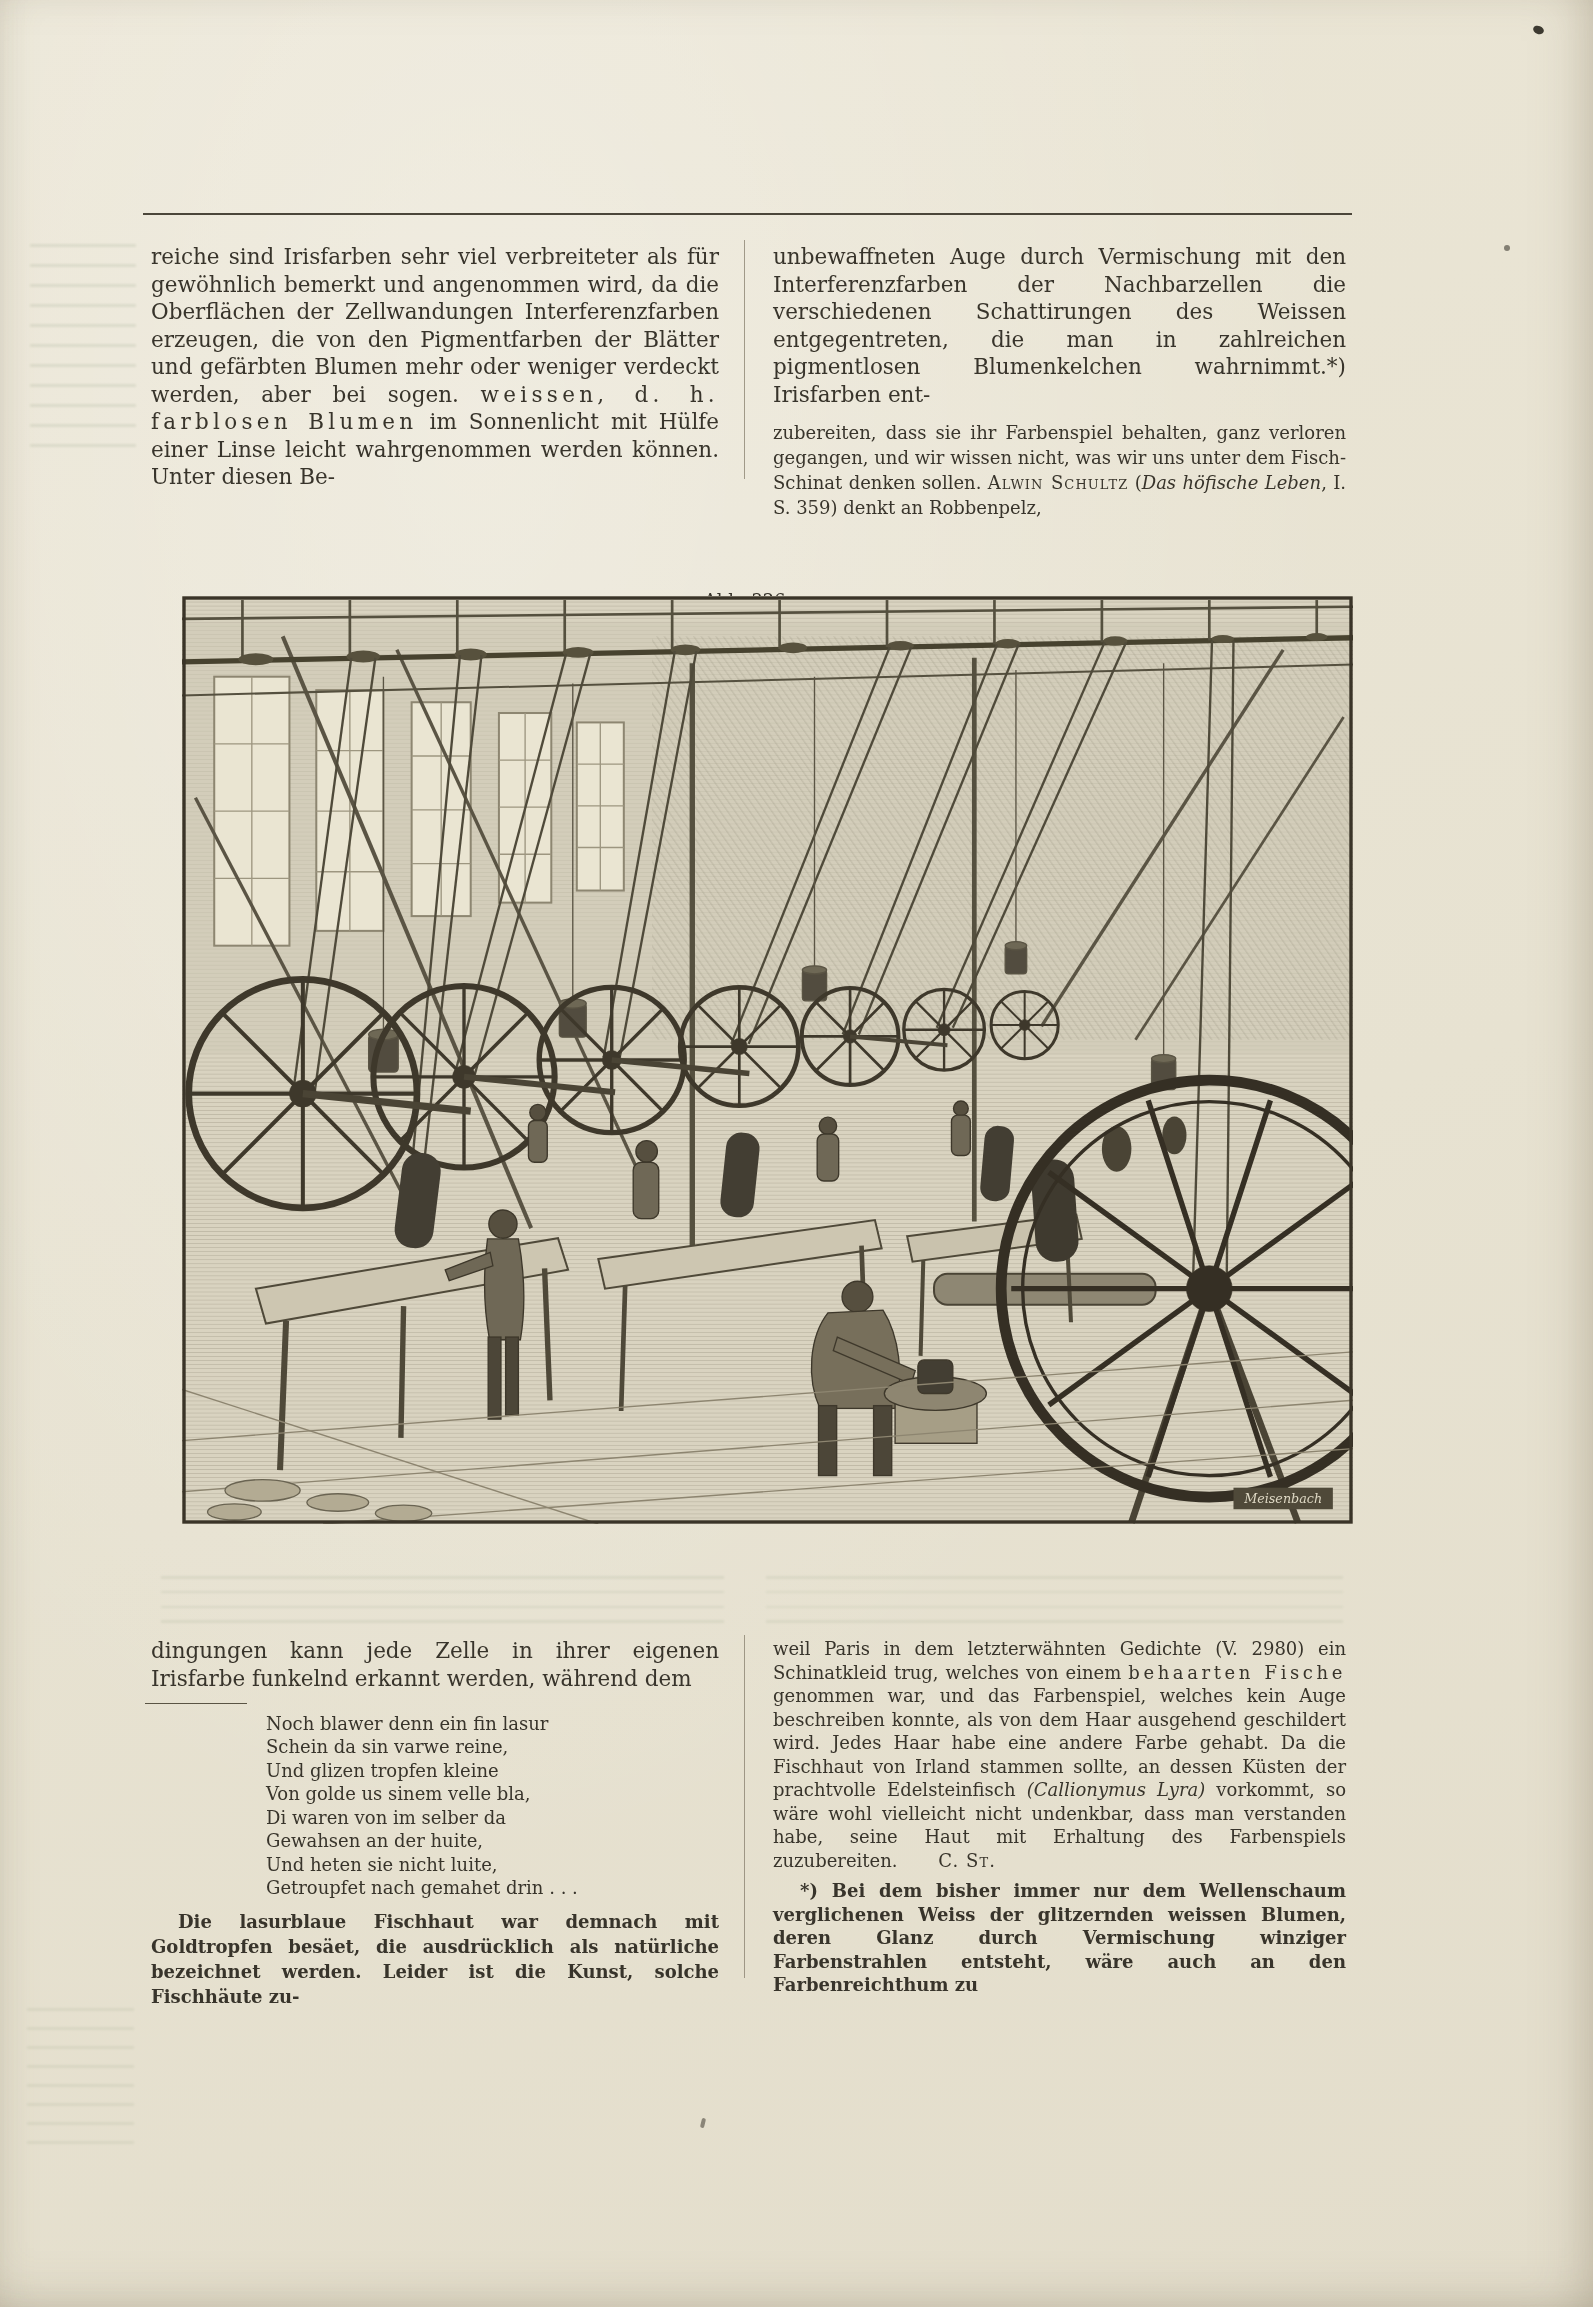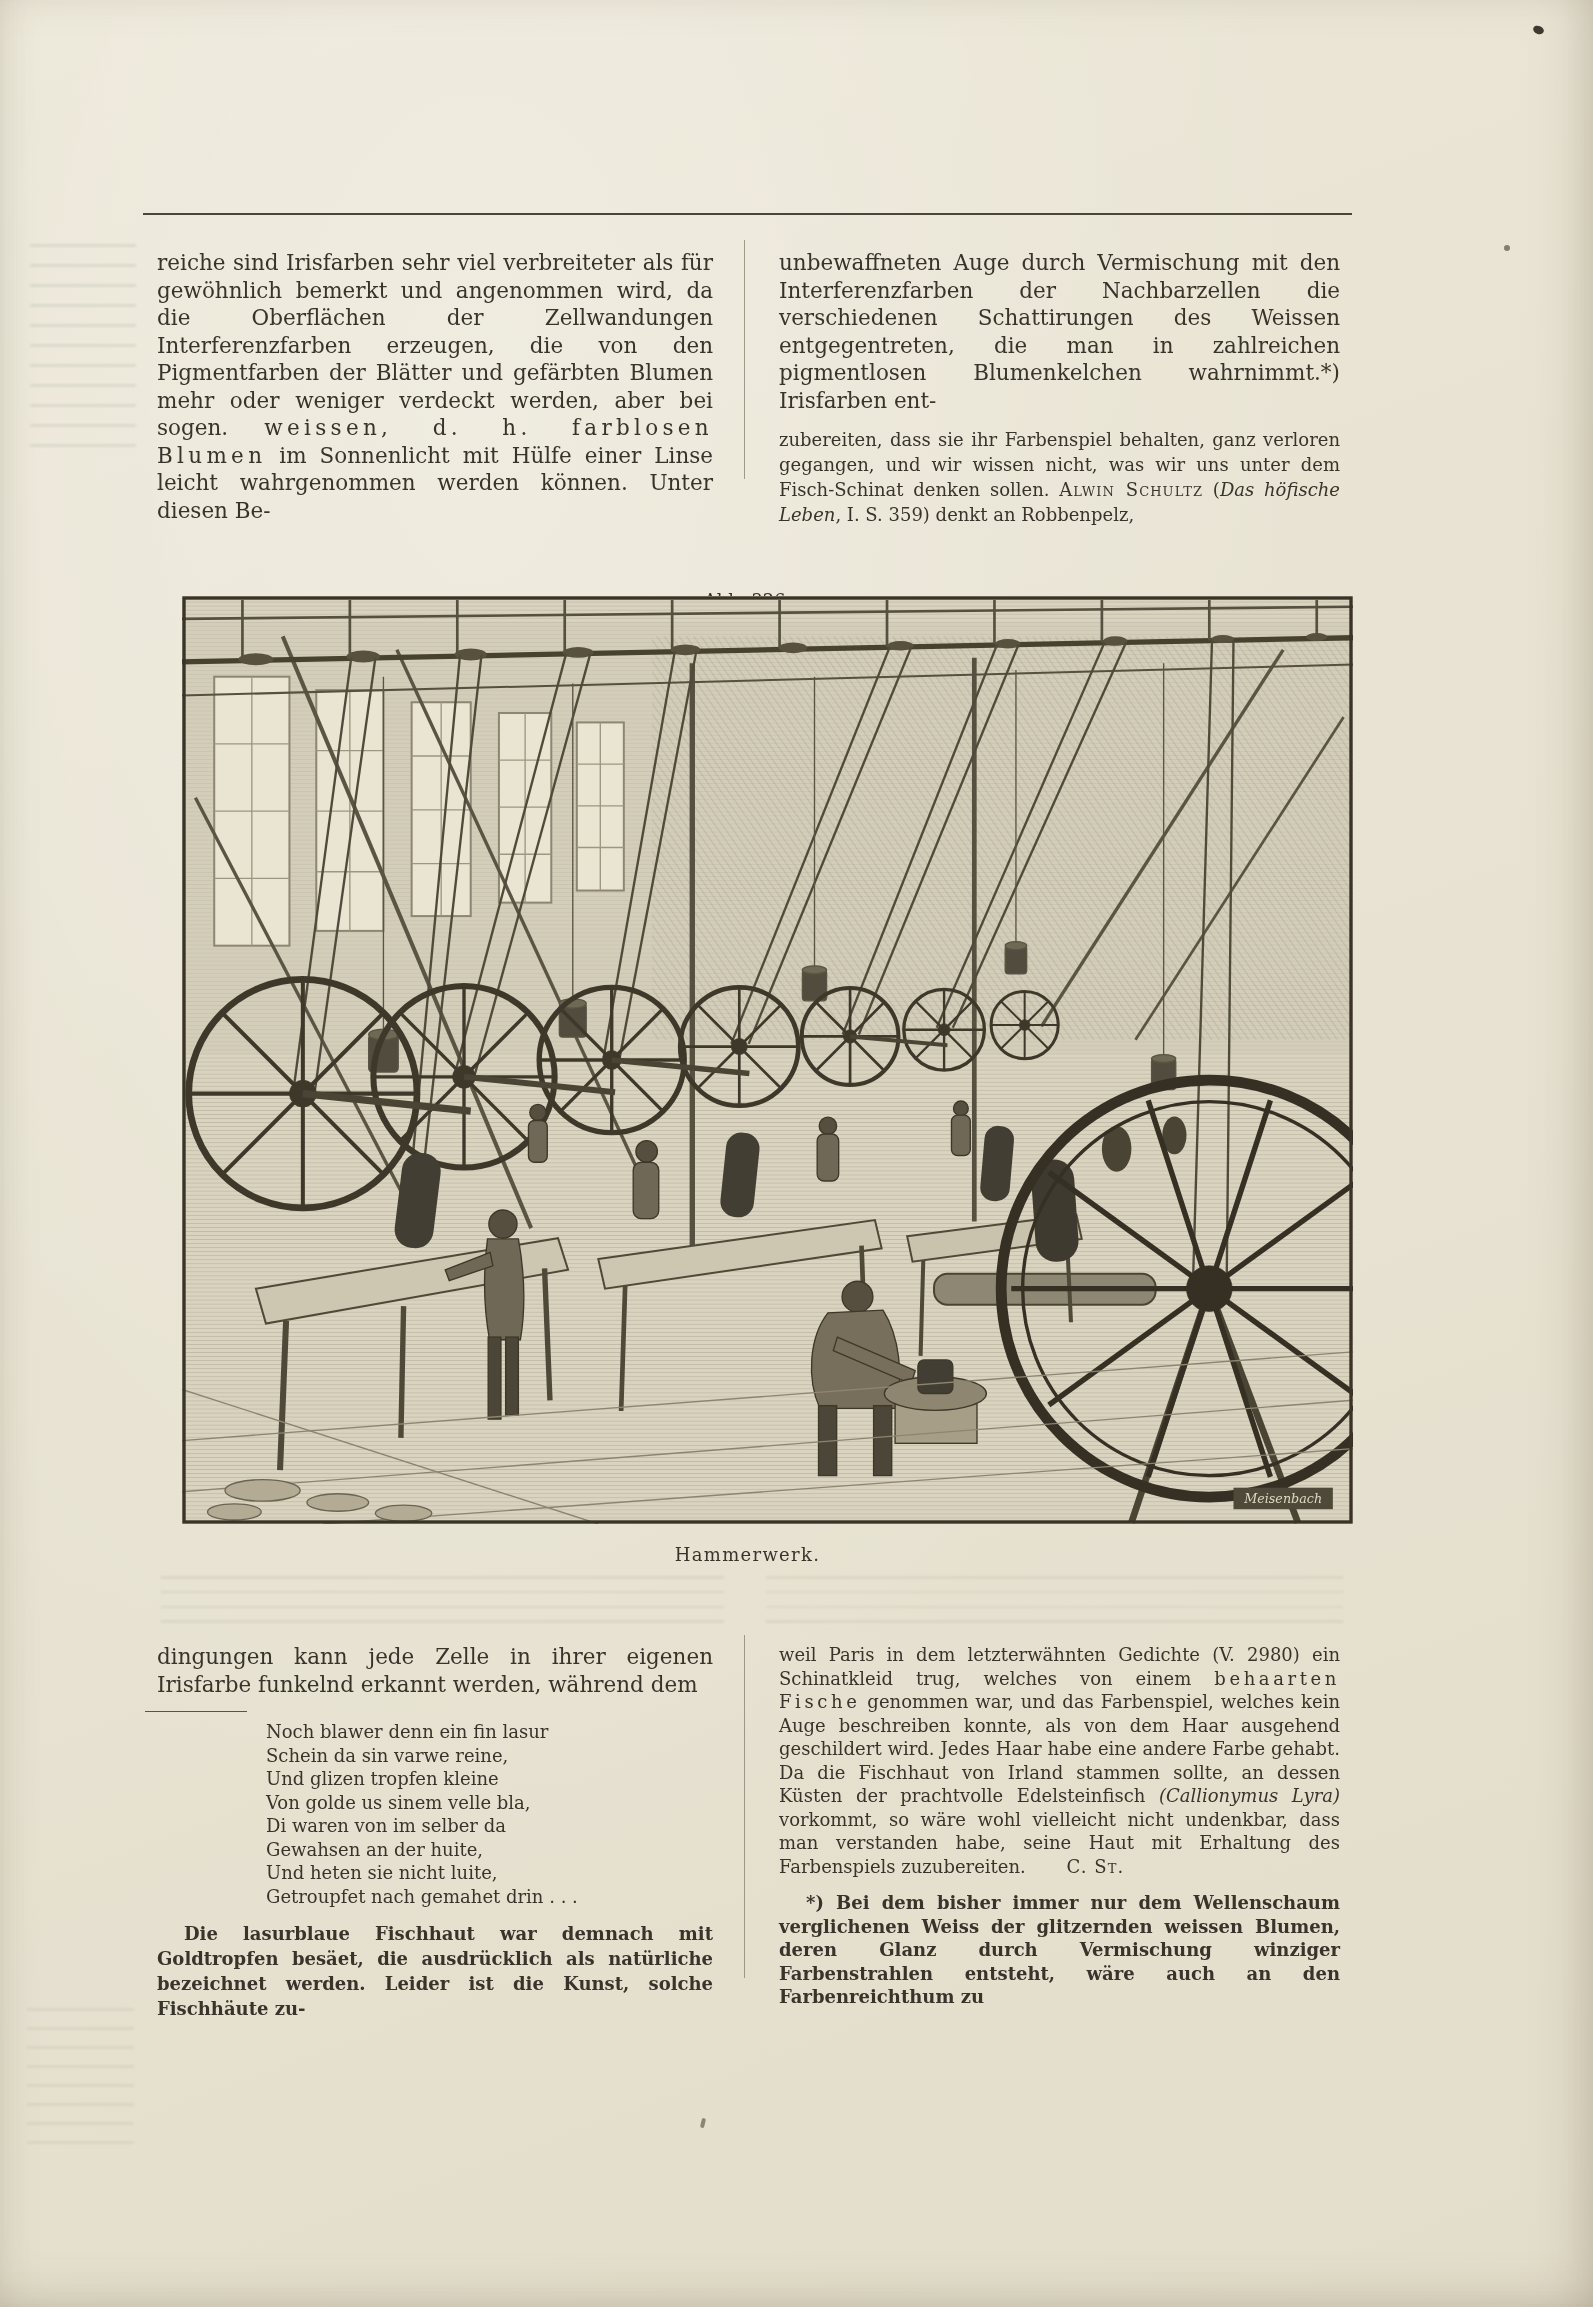--- a/index.html
+++ b/index.html
@@ -25,21 +25,21 @@
             font-size:23px; font-variant:small-caps; letter-spacing:2px; color:#3a362c; }
   .pagenum{ position:absolute; right:12px; top:4px; font-size:21px; letter-spacing:0.7px; }
   .header-rule { position:absolute; left:143px; top:213px; width:1209px; border-top:2.7px solid #4b463a; }
 
   
   .col { position:absolute; text-align:justify; }
   .top-left  { left:144px; top:236px; width:582px; font-size:21.5px; line-height:27.5px; }
   .top-right { left:766px; top:236px; width:587px; font-size:21.5px; line-height:27.5px; }
   .bottom-left  { left:144px; top:1630px; width:582px; font-size:21.5px; line-height:27.5px; }
   .bottom-right { left:766px; top:1630px; width:587px; font-size:18px; line-height:23.5px; }
-  .para { margin:13px; text-align:justify; }
+  .para { margin:7px; text-align:justify; }
   .small { font-size:18px; line-height:25px; }
   .fncont { margin-top:12px; }
   .indent { text-indent:27px;font-weight:bold; }
   .emph { letter-spacing:.2em; }
   .sc { font-variant:small-caps; letter-spacing:.06em; }
   .it { font-style:italic; }
   .sig { margin-left:35px; }
   .colrule { position:absolute; border-left:1.3px solid #857e6c; opacity:.75; }
   .rule-top    { left:744px; top:240px; height:239px; }
   .rule-bottom { left:744px; top:1635px; height:343px; }
@@ -336,21 +336,20 @@
 
       <g>
         <rect x="1566" y="1326" width="148" height="32" fill="#4f4939"></rect>
         <text x="1640" y="1349" text-anchor="middle" font-size="19" fill="#ded8c4" font-family="DejaVu Serif, serif" font-style="italic">Meisenbach</text>
       </g>
 
       <rect x="3" y="3" width="1738" height="1374" fill="none" stroke="#3a3428" stroke-width="5"></rect>
     </svg>
   </figure>
 
-  <div class="fig-cap-bottom">Hammerwerk.</div>
 
   <div class="col bottom-left">
     <p class="para">dingungen kann jede Zelle in ihrer eigenen Irisfarbe funkelnd erkannt werden, während dem</p>
     <div class="sep-rule"></div>
     <div class="poem">
       <div class="poem-line">Noch blawer denn ein fin lasur</div>
       <div class="poem-line">Schein da sin varwe reine,</div>
       <div class="poem-line">Und glizen tropfen kleine</div>
       <div class="poem-line">Von golde us sinem velle bla,</div>
       <div class="poem-line">Di waren von im selber da</div>

